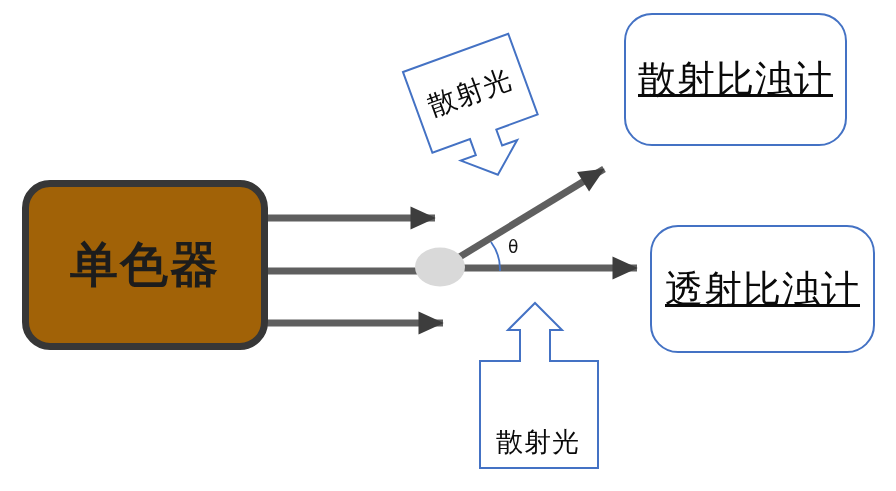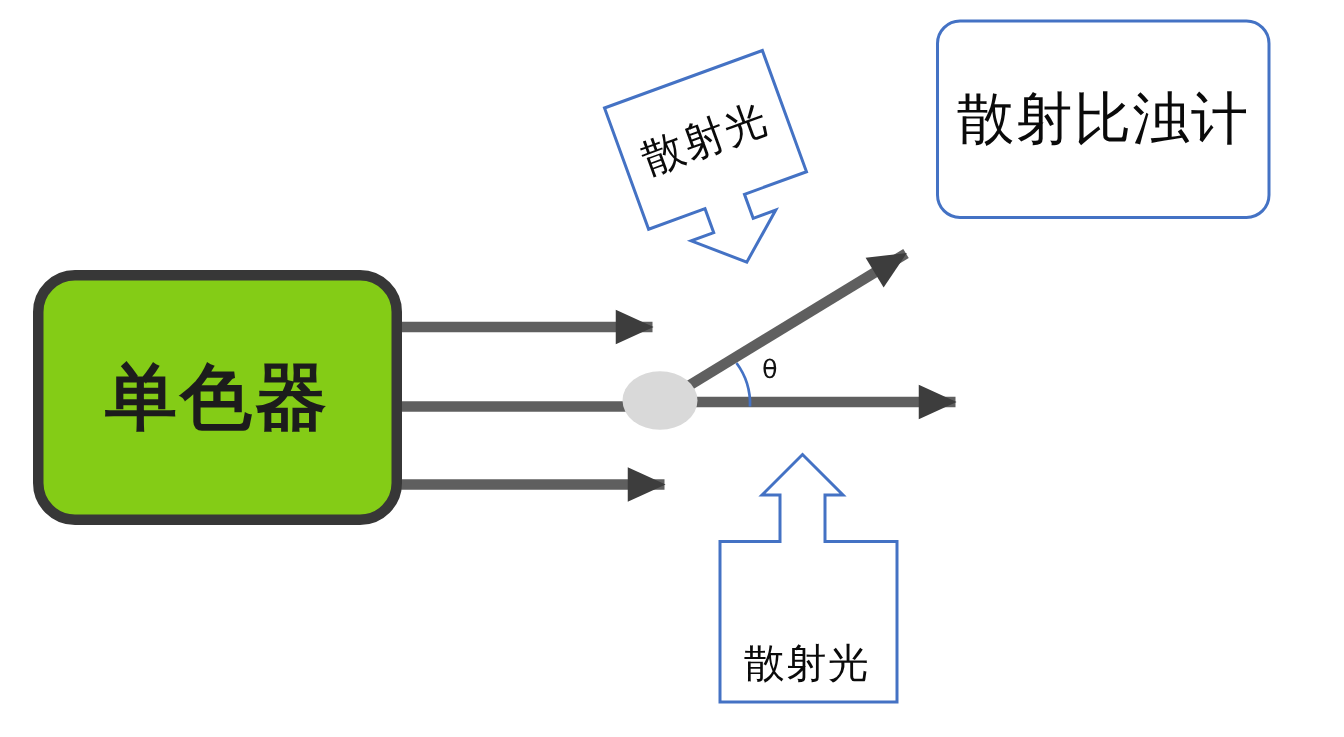--- a/index.html
+++ b/index.html
@@ -19,30 +19,31 @@
   
   .beam{stroke:var(--c-beam-gray);stroke-width:7;fill:none;}
   .arrowhead{fill:var(--c-arrowhead-dark);}
   .sample{fill:var(--c-sample-fill);}
   .angle-arc{stroke:var(--c-blue);stroke-width:1.8;fill:none;}
   .callout{stroke:var(--c-blue);stroke-width:2;fill:#ffffff;stroke-linejoin:miter;}
   
   .mono-box{
     position:absolute;left:22px;top:180px;width:246px;height:170px;
     border:7px solid var(--c-box-border);border-radius:28px;box-sizing:border-box;
-    display:flex;align-items:center;justify-content:center;background:#84cc16;
+    display:flex;align-items:center;justify-content:center;background:#a16207;
   }
   .mono-label{
     font-family:"Liberation Sans", sans-serif;font-weight:700;
     font-size:48px;letter-spacing:2px;color:#1c1c1c;
   }
   .det-box{
-    position:absolute;border:2.5px solid var(--c-blue);border-radius:16px;
+    position:absolute;border:2.5px solid var(--c-blue);border-radius:28px;
     box-sizing:border-box;display:flex;align-items:center;justify-content:center;
     background:#ffffff;
+    text-decoration:underline;
   }
   .det-box.scatter{left:624px;top:13px;width:223px;height:133px;}
   .det-box.transmission{left:650px;top:225px;width:225px;height:128px;}
   .det-label{font-size:38px;letter-spacing:1px;}
   .scatter-callout-label{
     position:absolute;left:410px;top:73px;width:120px;height:40px;
     display:flex;align-items:center;justify-content:center;
     transform:rotate(-20deg);font-size:28px;letter-spacing:1px;
   }
   .bottom-line{
@@ -83,19 +84,22 @@
     <path class="callout" d="M480,361 L520,361 L520,330 L508,330 L535,303 L562,330 L550,330 L550,361 L598,361 L598,468 L480,468 Z"></path>
   </svg>
 
   <div class="mono-box">
     <span class="mono-label">单色器</span>
   </div>
 
   <div class="det-box scatter">
     <span class="det-label">散射比浊计</span>
   </div>
+  <div class="det-box transmission">
+    <span class="det-label">透射比浊计</span>
+  </div>
 
   <div class="scatter-callout-label">散射光</div>
   <div class="bottom-line l2">散射光</div>
 
   <div class="theta">θ</div>
 
 </div>
 
 </body></html>

